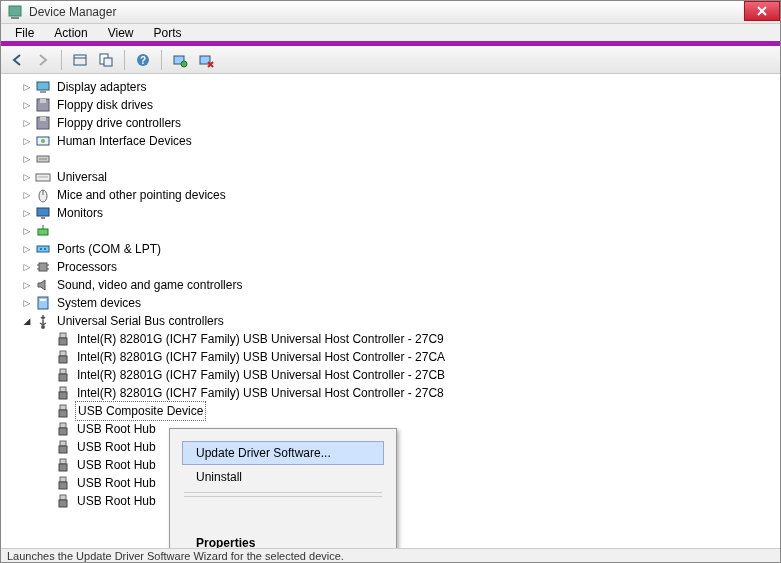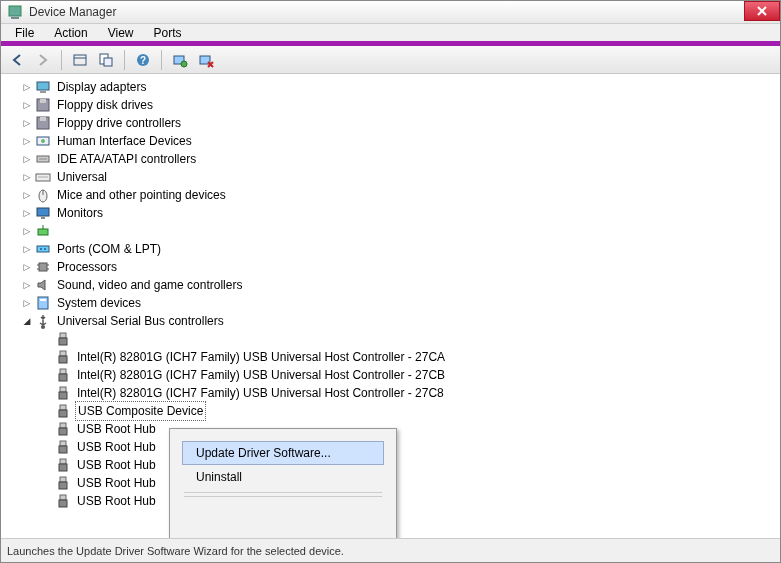--- a/index.html
+++ b/index.html
@@ -138,21 +138,21 @@
   border: 1px solid #9ac;
   padding: 4px 13px;
 }
 .cm-sep {
   height: 1px;
   background: #ccc;
   margin: 3px 2px;
 }
 .cm-bold { font-weight: bold; margin-top: 34px; }
 .statusbar {
-  height: 24px;
+  height: 14px;
   background: #f0f0f0;
   border-top: 1px solid #ccc;
   display: flex;
   align-items: center;
   padding: 0 6px;
   font-size: 11px;
   color: #333;
 }
 
 svg { display: block; }
@@ -275,21 +275,20 @@
       <span class="node-label">Human Interface Devices</span>
     </div>
     <div class="tree-node indent-1">
       <span class="expander">▷</span>
       <span class="node-icon">
         <svg width="16" height="16">
           <rect x="2" y="5" width="12" height="6" fill="#ccc" stroke="#666"></rect>
           <line x1="4" y1="8" x2="12" y2="8" stroke="#888"></line>
         </svg>
       </span>
-      <span class="node-label">IDE ATA/ATAPI controllers</span>
     </div>
     <div class="tree-node indent-1">
       <span class="expander">▷</span>
       <span class="node-icon">
         <svg width="16" height="16">
           <rect x="1" y="5" width="14" height="7" fill="#eee" stroke="#666"></rect>
           <line x1="3" y1="8" x2="13" y2="8" stroke="#aaa"></line>
         </svg>
       </span>
       <span class="node-label">Universal</span>
@@ -377,20 +376,21 @@
       <span class="node-label">Universal Serial Bus controllers</span>
     </div>
     <div class="tree-node indent-2">
       <span class="expander"></span>
       <span class="node-icon">
         <svg width="16" height="16">
           <rect x="5" y="2" width="6" height="5" fill="#ccc" stroke="#666"></rect>
           <rect x="4" y="7" width="8" height="7" fill="#888" stroke="#444"></rect>
         </svg>
       </span>
+      <span class="node-label">Intel(R) 82801G (ICH7 Family) USB Universal Host Controller - 27C9</span>
     </div>
     <div class="tree-node indent-2">
       <span class="expander"></span>
       <span class="node-icon">
         <svg width="16" height="16">
           <rect x="5" y="2" width="6" height="5" fill="#ccc" stroke="#666"></rect>
           <rect x="4" y="7" width="8" height="7" fill="#888" stroke="#444"></rect>
         </svg>
       </span>
       <span class="node-label">Intel(R) 82801G (ICH7 Family) USB Universal Host Controller - 27CA</span>

